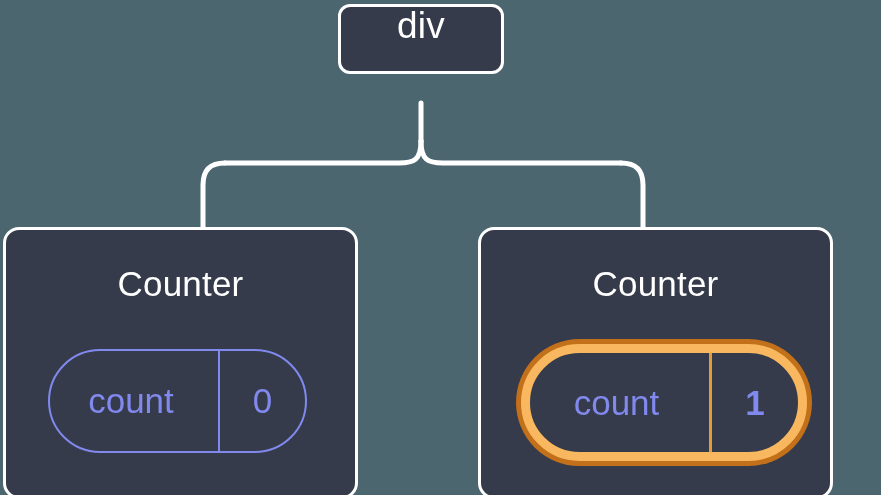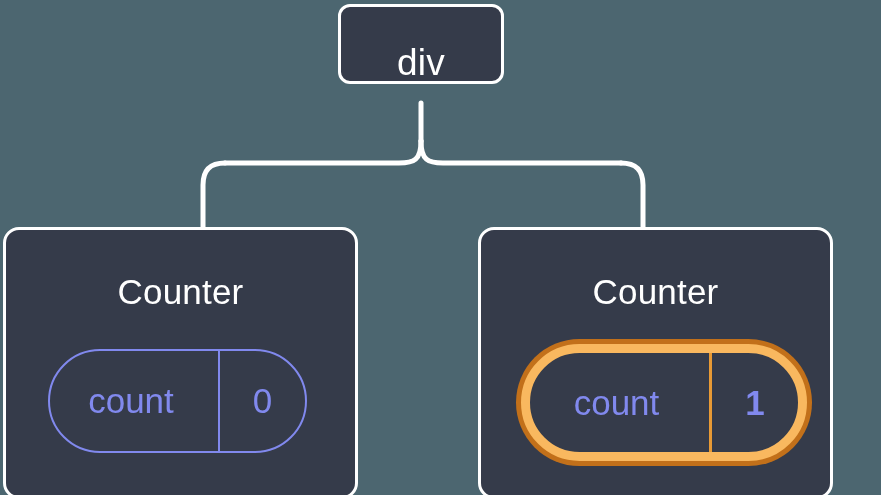--- a/index.html
+++ b/index.html
@@ -32,24 +32,24 @@
     position: absolute;
     box-sizing: border-box;
     background: #353b4a;
     border: 3px solid #ffffff;
     border-radius: 14px;
   }
   .node-root {
     left: 338px;
     top: 4px;
     width: 166px;
-    height: 80px;
+    height: 70px;
     border-radius: 12px;
     display: flex;
-    align-items: flex-end;
+    align-items: flex-start;
     justify-content: center;
   }
   .node-child {
     top: 227px;
     width: 355px;
     height: 272px;
     border-radius: 16px;
   }
   .node-child-left  { left: 3px; }
   .node-child-right { left: 478px; }
@@ -57,21 +57,21 @@
   .root-label {
     color: #ffffff;
     font-size: 37px;
     line-height: 1;
     letter-spacing: 0.2px;
   }
   .child-title {
     position: absolute;
     left: 0;
     right: 0;
-    top: 44px;
+    top: 36px;
     text-align: center;
     color: #ffffff;
     font-size: 35px;
     line-height: 1;
     letter-spacing: 0.2px;
   }
 
   
   .pill {
     position: absolute;

